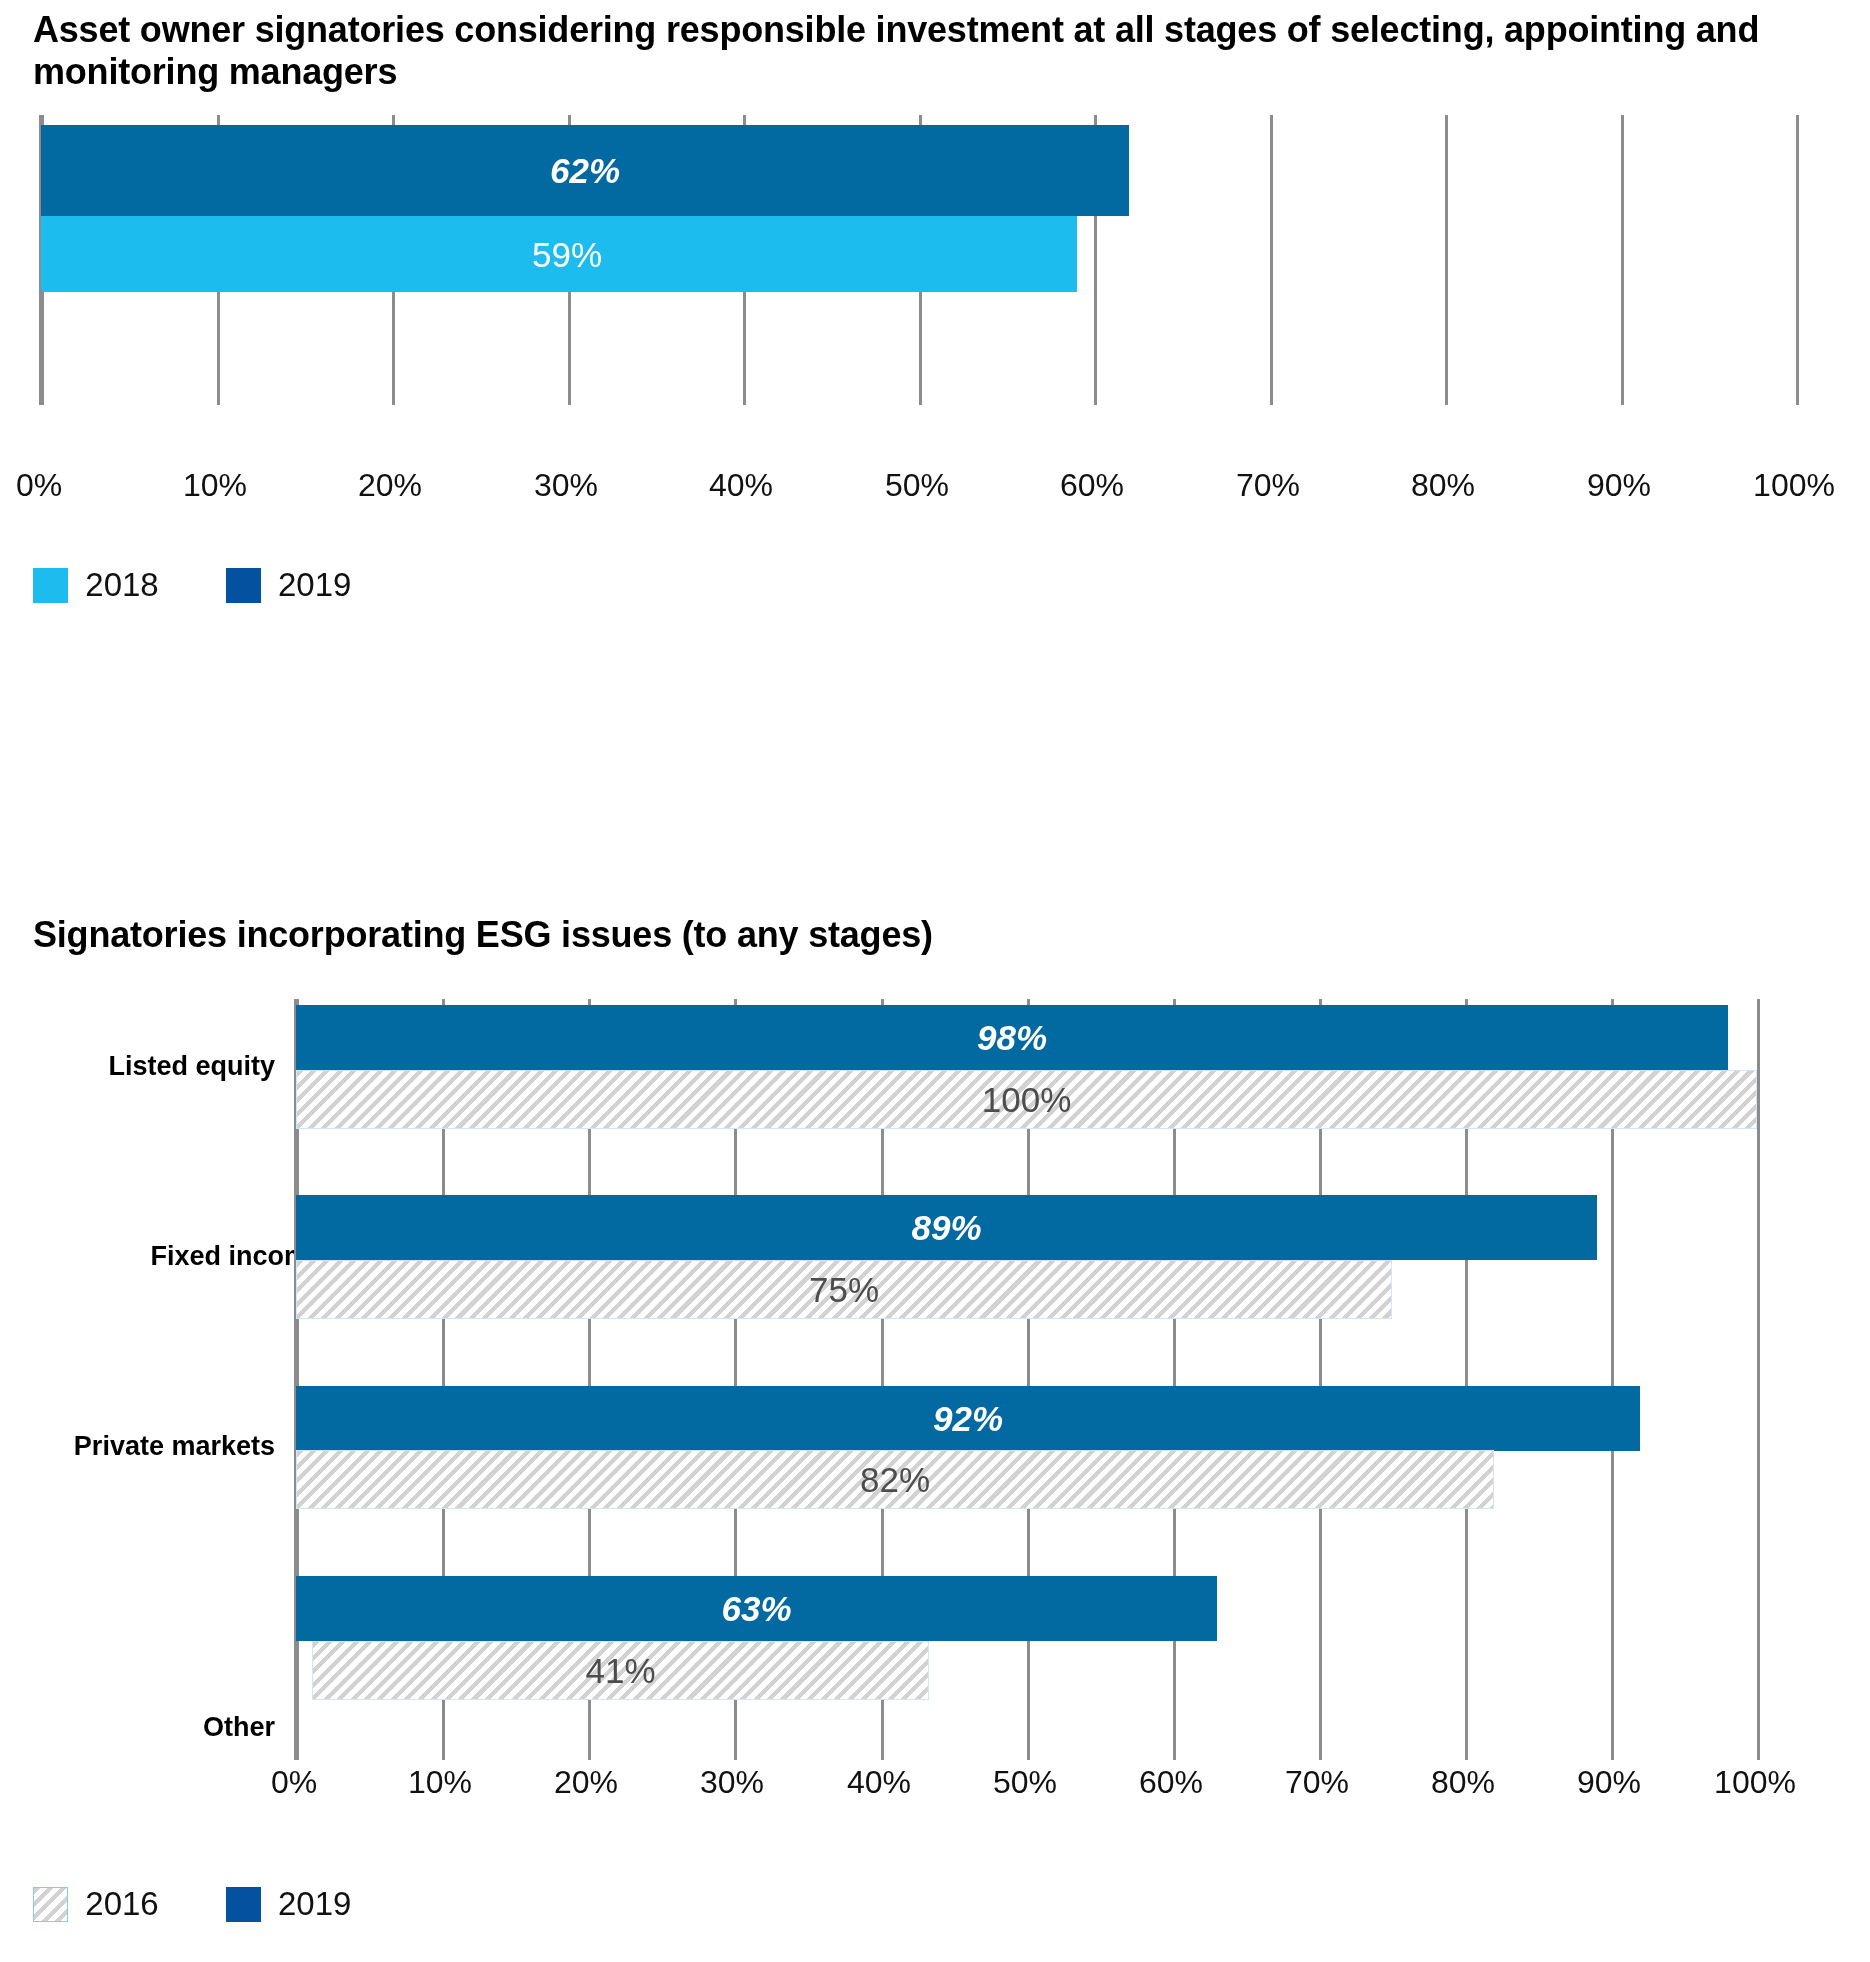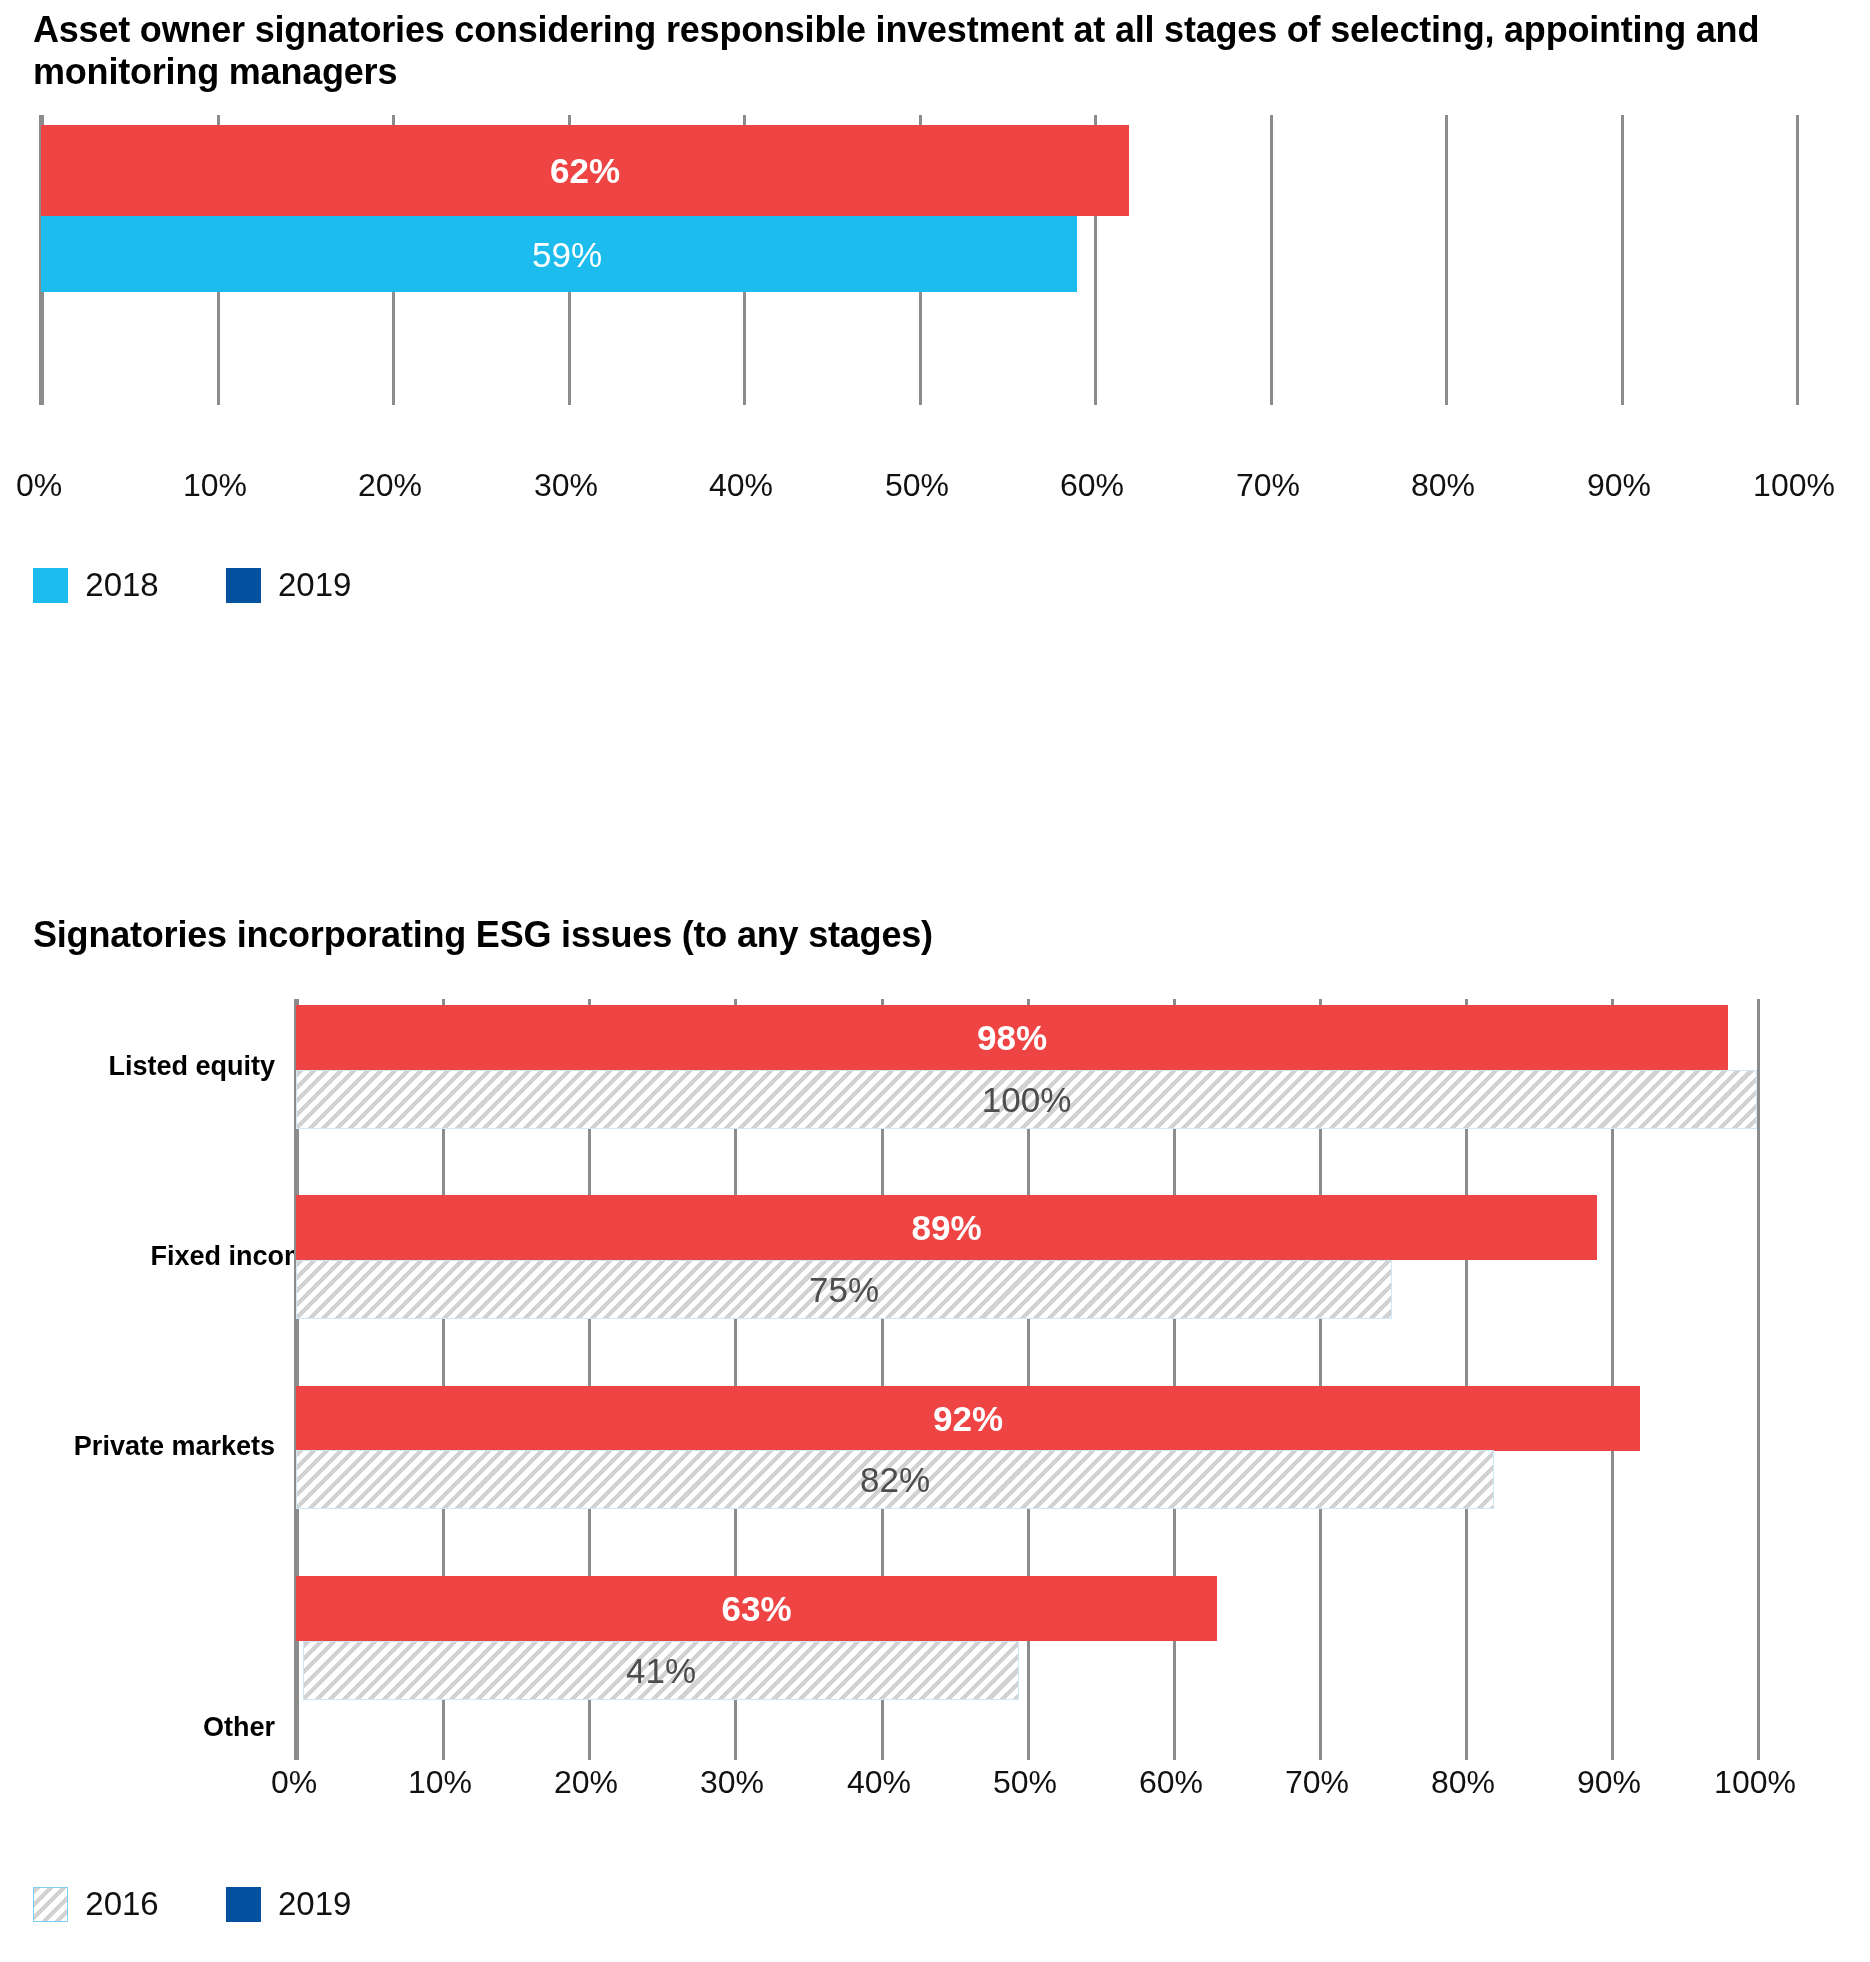--- a/index.html
+++ b/index.html
@@ -43,21 +43,21 @@
     font-size: 32px;
     color: #111111;
     white-space: nowrap;
   }
   .bar {
     position: absolute;
     display: flex;
     align-items: center;
     justify-content: center;
   }
-  .bar-solid { background: #ef4444; }
+  .bar-solid { background: #0369a1; font-style: italic; }
   .bar-cyan  { background: #1cbcee; }
   .bar-hatch {
     background-color: #ffffff;
     background-image: repeating-linear-gradient(
         135deg,
         #d2d2d2 0px, #d2d2d2 4.3px,
         #ffffff 4.3px, #ffffff 9.5px);
     border: 1.7px solid #cfe8f7;
   }
   .bar-value {
@@ -240,21 +240,21 @@
           </div>
           <div class="bar bar-solid" style="left: 0px; top: 387px; height: 65px; width: 1344px;">
             <span class="bar-value v-white-bold">92%</span>
           </div>
           <div class="bar bar-hatch" style="left: 0px; top: 451px; height: 59px; width: 1198px;">
             <span class="bar-value v-gray">82%</span>
           </div>
           <div class="bar bar-solid" style="left: 0px; top: 577px; height: 65px; width: 921px;">
             <span class="bar-value v-white-bold">63%</span>
           </div>
-          <div class="bar bar-hatch" style="left: 7px; top: 642px; height: 59px; width: 716px; text-align: center;">
+          <div class="bar bar-hatch" style="left: 16px; top: 642px; height: 59px; width: 617px; text-align: center;">
             <span class="bar-value v-gray">41%</span>
           </div>
         </div>
     </div>
 
     <div id="axis2" class="axis-labels">
         <div class="axis-tick" style="left: 0px;">0%</div>
         <div class="axis-tick" style="left: 146px;">10%</div>
         <div class="axis-tick" style="left: 292px;">20%</div>
         <div class="axis-tick" style="left: 438px;">30%</div>

